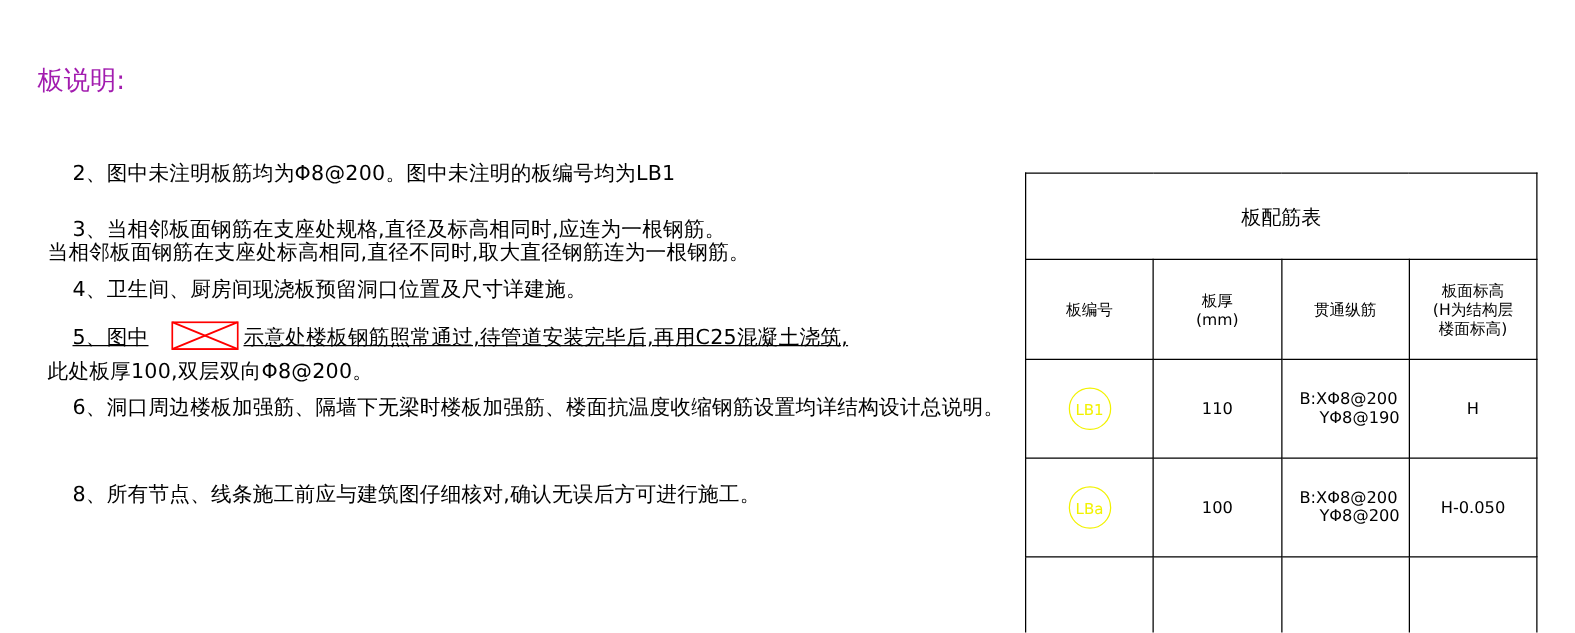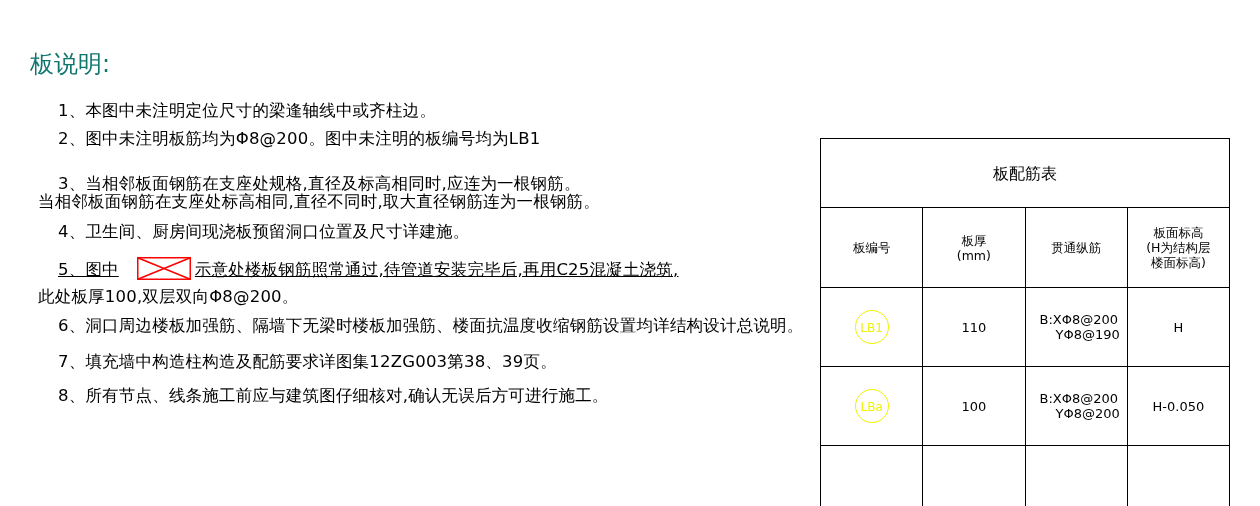--- a/index.html
+++ b/index.html
@@ -22,23 +22,23 @@
     left: 0;
     top: 0;
     width: 760px;
     height: 506px;
   }
 
   #notes-title {
     position: absolute;
     left: 30px;
     top: 52px;
-    font-size: 24px;
+    font-size: 21px;
     line-height: 24px;
-    color: #0f766e;
+    color: #a21caf;
     letter-spacing: 0px;
     white-space: nowrap;
   }
 
   .note-line {
     position: absolute;
     font-size: 16.5px;
     line-height: 19px;
     color: #000000;
     white-space: nowrap;
@@ -130,21 +130,20 @@
   .thk-val { font-size: 13.5px; }
   .elev-val { font-size: 13.5px; }
 </style>
 </head>
 <body>
 
 <div id="notes-block">
 
   <div id="notes-title">板说明:</div>
 
-  <div class="note-line indent-num" style="top:101px;">1、本图中未注明定位尺寸的梁逢轴线中或齐柱边。</div>
 
   <div class="note-line indent-num" style="top:129px;">2、图中未注明板筋均为Φ8@200。图中未注明的板编号均为LB1</div>
 
   <div class="note-line indent-num" style="top:158px;margin-top:16px;">3、当相邻板面钢筋在支座处规格,直径及标高相同时,应连为一根钢筋。</div>
 
   <div class="note-line indent-cont" style="top:192px;">当相邻板面钢筋在支座处标高相同,直径不同时,取大直径钢筋连为一根钢筋。</div>
 
   <div class="note-line indent-num" style="top:222px;">4、卫生间、厨房间现浇板预留洞口位置及尺寸详建施。</div>
 
   <div class="note-line indent-num" style="top:257px;">
@@ -152,21 +151,20 @@
           <rect x="0.75" y="0.75" width="52.5" height="21.5" fill="none" stroke="#ff0000" stroke-width="1.5"></rect>
           <line x1="0.75" y1="0.75" x2="53.25" y2="22.25" stroke="#ff0000" stroke-width="1.5"></line>
           <line x1="53.25" y1="0.75" x2="0.75" y2="22.25" stroke="#ff0000" stroke-width="1.5"></line>
         </svg></span><span class="n-seg">示意处楼板钢筋照常通过,待管道安装完毕后,再用C25混凝土浇筑,</span>
   </div>
 
   <div class="note-line indent-cont" style="top:287px;">此处板厚100,双层双向Φ8@200。</div>
 
   <div class="note-line indent-num" style="top:316px;">6、洞口周边楼板加强筋、隔墙下无梁时楼板加强筋、楼面抗温度收缩钢筋设置均详结构设计总说明。</div>
 
-  <div class="note-line indent-num" style="top:352px;">7、填充墙中构造柱构造及配筋要求详图集12ZG003第38、39页。</div>
 
   <div class="note-line indent-num" style="top:386px;">8、所有节点、线条施工前应与建筑图仔细核对,确认无误后方可进行施工。</div>
 
 </div>
 
 <table id="rebar-table">
   <tbody>
     <tr>
       <td class="tbl-title" colspan="4">板配筋表</td>
     </tr>

